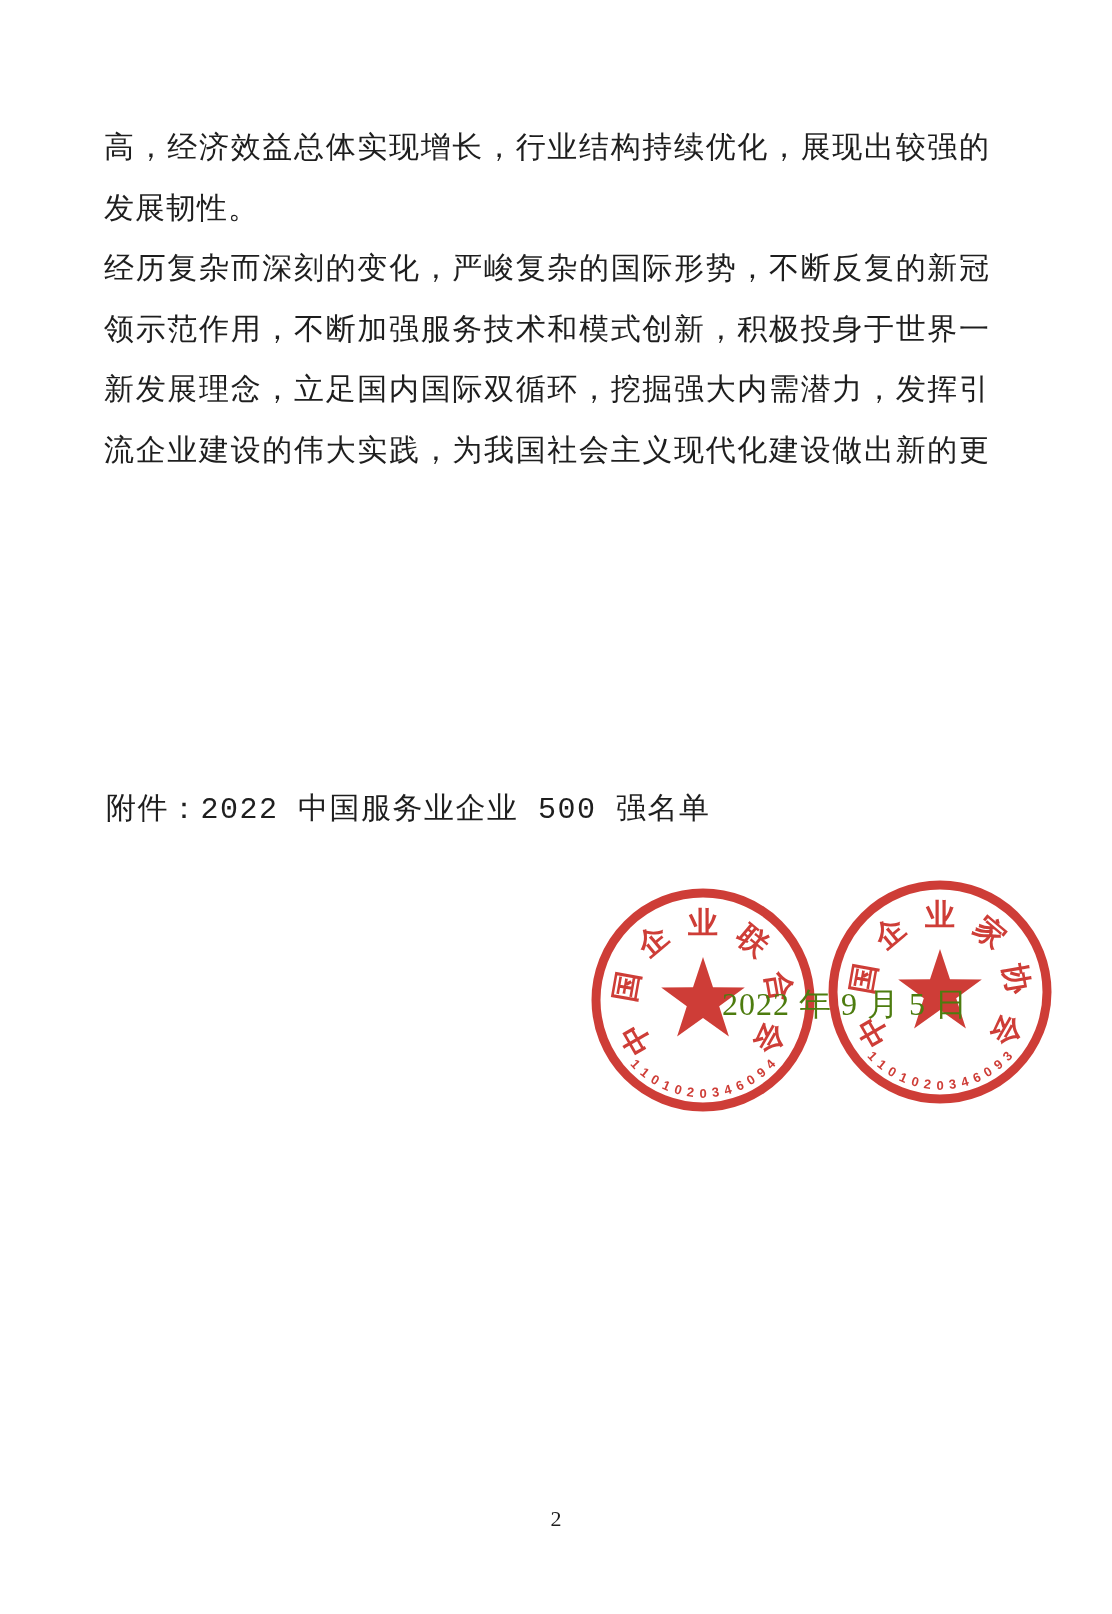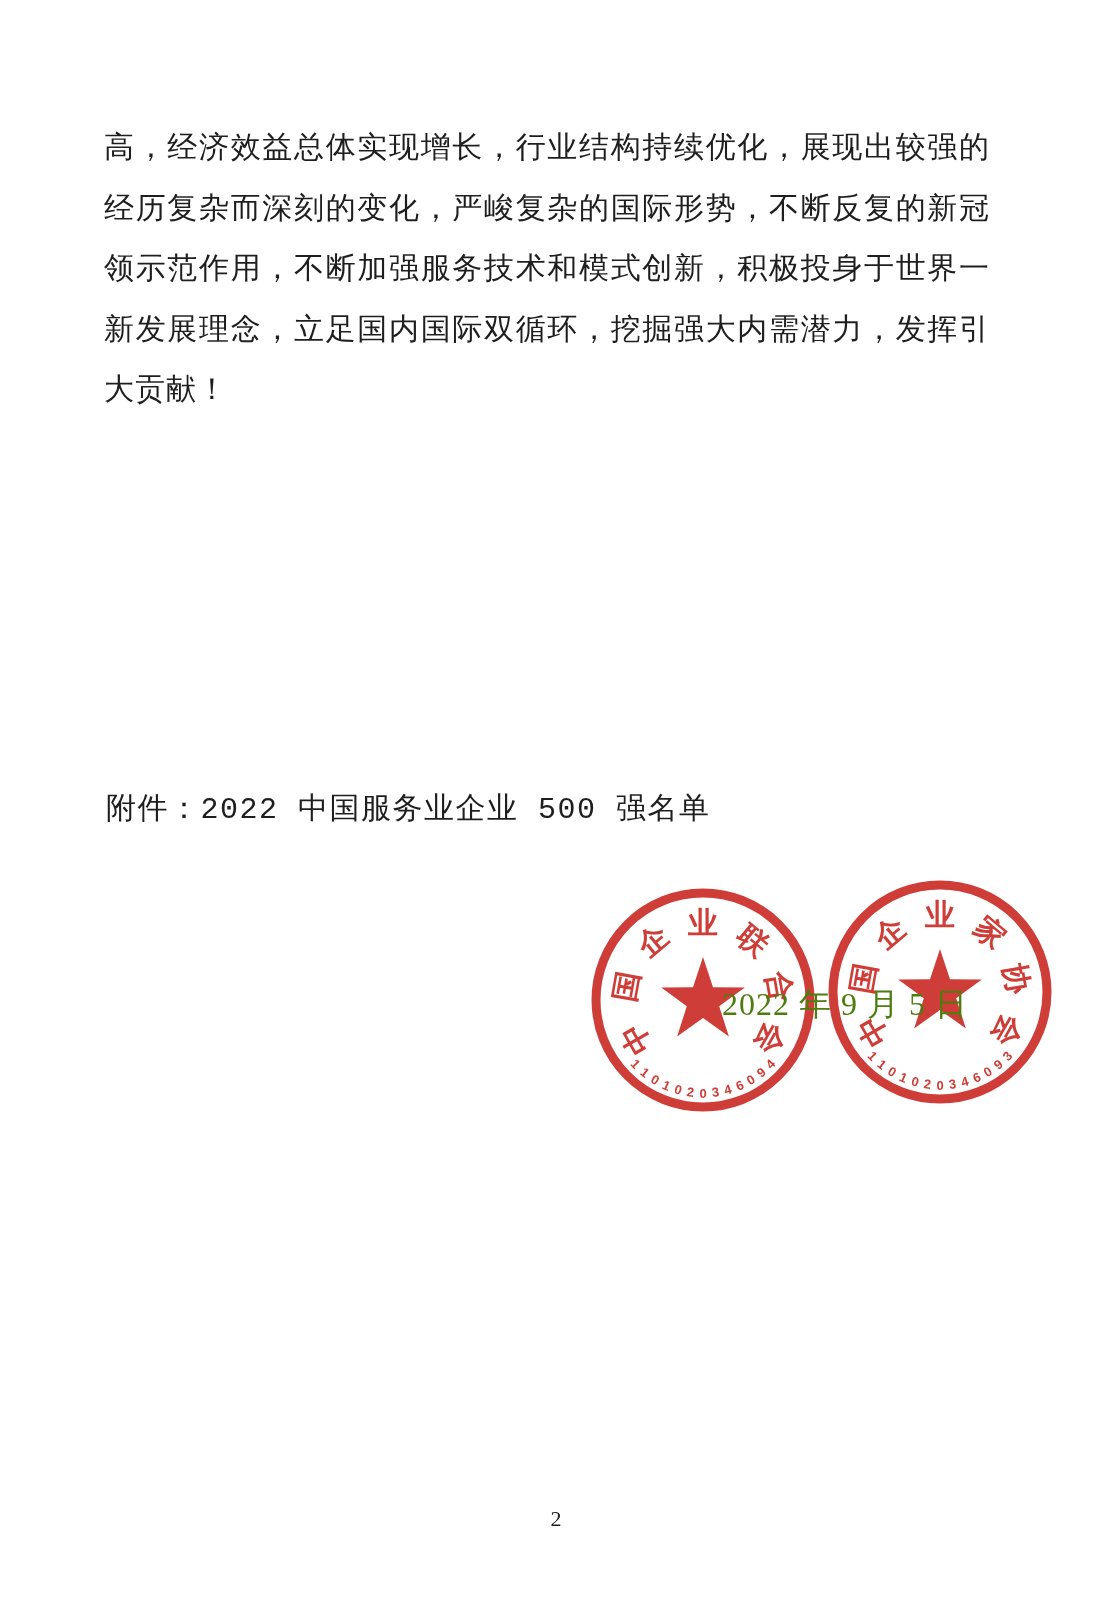--- a/index.html
+++ b/index.html
@@ -80,24 +80,25 @@
     color: var(--text-color, #1e1e1e);
   }
 </style>
 </head>
 <body>
 
 <div class="page">
 
   <div class="body-text">
     <div class="line just">高，经济效益总体实现增长，行业结构持续优化，展现出较强的</div>
+    <div class="line">发展韧性。</div>
     <div class="line just">经历复杂而深刻的变化，严峻复杂的国际形势，不断反复的新冠</div>
     <div class="line just">领示范作用，不断加强服务技术和模式创新，积极投身于世界一</div>
     <div class="line just">新发展理念，立足国内国际双循环，挖掘强大内需潜力，发挥引</div>
-    <div class="line">大贡献！</div>
+    <div class="line just">流企业建设的伟大实践，为我国社会主义现代化建设做出新的更</div>
   </div>
 
   <div class="attachment">附件：2022 中国服务业企业 500 强名单</div>
 
   <svg id="seal0" class="seal seal-left" viewBox="0 0 230 230">
       <circle cx="115" cy="115" r="107" fill="none" stroke="#cb2f28" stroke-width="9"></circle>
       <text x="115" y="37" text-anchor="middle" dominant-baseline="central" fill="#cb2f28" class="seal-char" transform="rotate(-120 115 115)">中</text>
       <text x="115" y="37" text-anchor="middle" dominant-baseline="central" fill="#cb2f28" class="seal-char" transform="rotate(-80 115 115)">国</text>
       <text x="115" y="37" text-anchor="middle" dominant-baseline="central" fill="#cb2f28" class="seal-char" transform="rotate(-40 115 115)">企</text>
       <text x="115" y="37" text-anchor="middle" dominant-baseline="central" fill="#cb2f28" class="seal-char" transform="rotate(0 115 115)">业</text>

